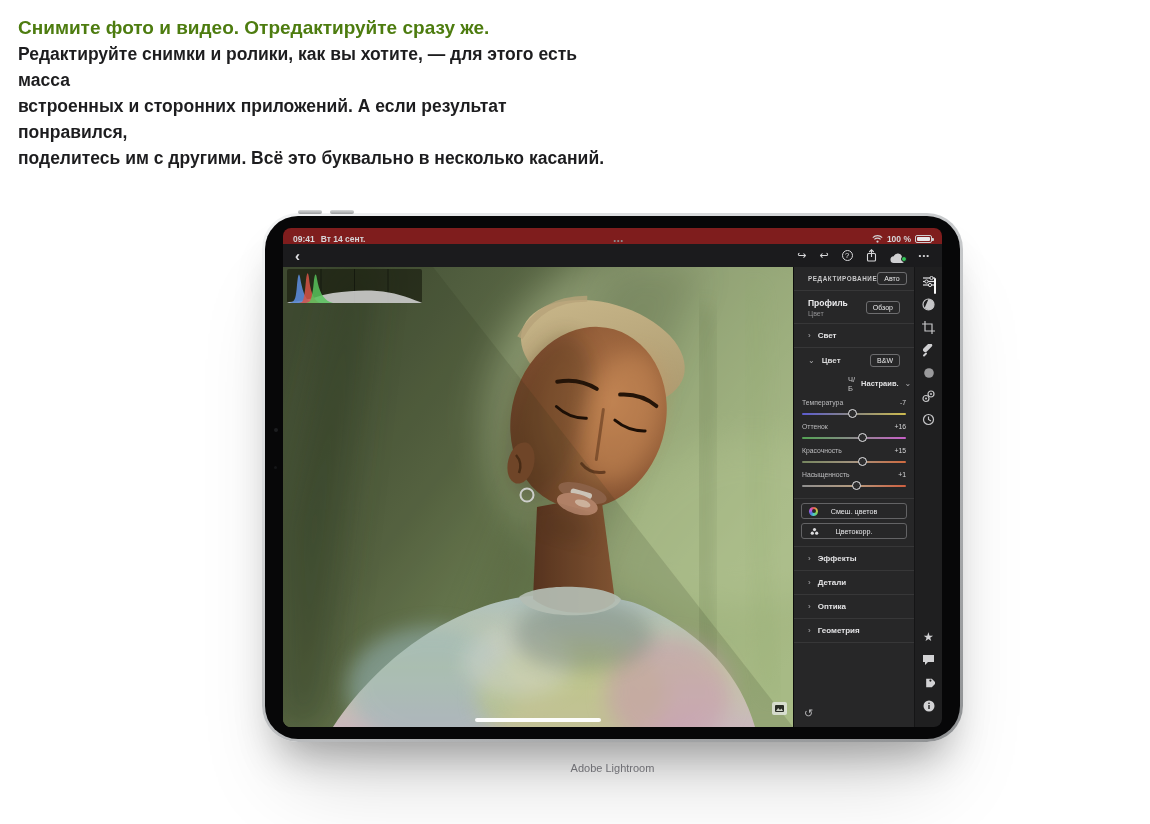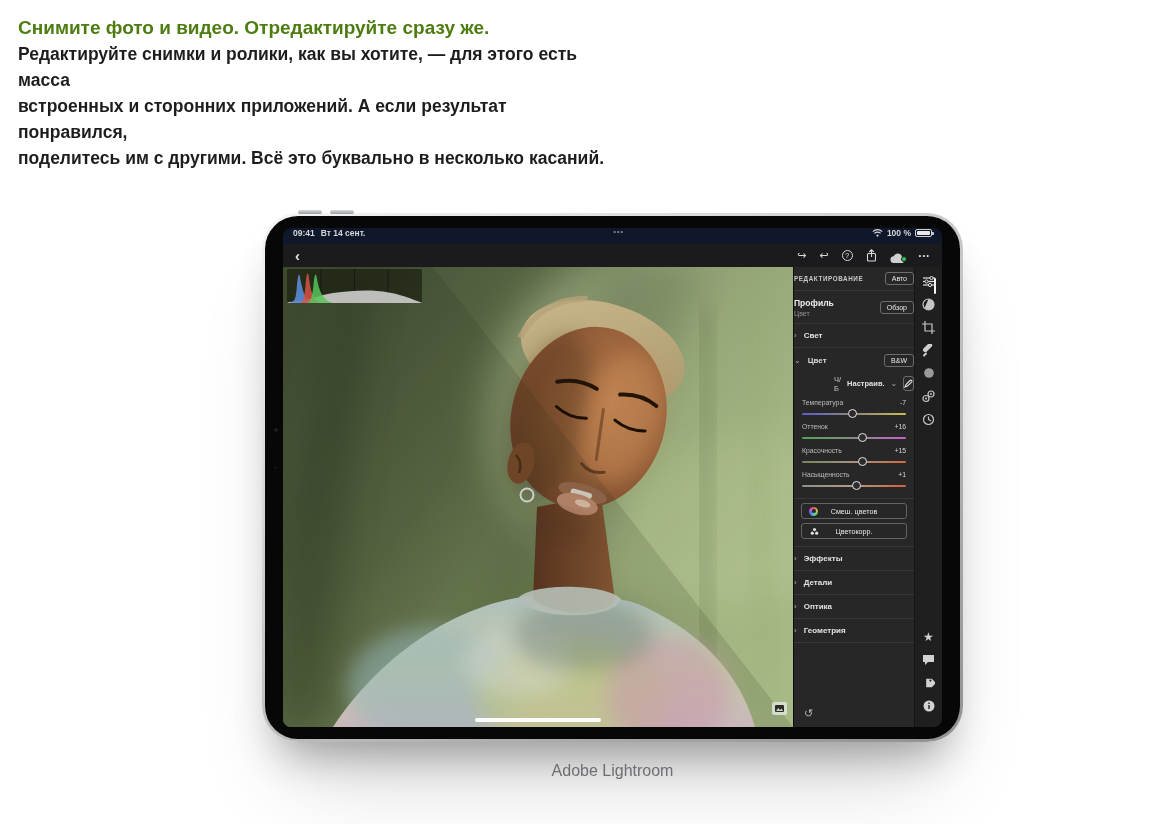--- a/index.html
+++ b/index.html
@@ -21,21 +21,21 @@
   .volbtn { position:absolute; top:-3px; height:4px; width:24px; border-radius:2px;
     background:linear-gradient(#d8dadb,#9a9c9e); }
   .volbtn.v1 { left:36px; } .volbtn.v2 { left:68px; }
   .camdot { position:absolute; left:9px; top:212px; width:4px; height:4px; border-radius:50%; background:#1c1d1f; }
   .camdot2 { position:absolute; left:9px; top:250px; width:3px; height:3px; border-radius:50%; background:#151618; }
 
   .screen { position:absolute; left:21px; top:15px; width:659px; height:499px;
     background:#000; border-radius:8px; overflow:hidden; display:flex; flex-direction:column; }
 
   
-  .statusbar { height:16px; background:#0f172a; display:flex; align-items:flex-start;
+  .statusbar { height:16px; background:#7f1d1d; display:flex; align-items:flex-end;
     color:#d6d6d8; font-size:8.5px; font-weight:700; padding:0 10px; flex:0 0 auto; }
   .sb-left { display:flex; gap:6px; align-items:center; }
   .sb-center { flex:1; text-align:center; color:#8e8e90; font-size:7px; letter-spacing:1px; }
   .sb-right { display:flex; gap:4px; align-items:center; }
   .battery { width:17px; height:8px; border:1px solid #cfcfd1; border-radius:2px; position:relative; }
   .battery::after { content:""; position:absolute; inset:1px; background:#e8e8ea; border-radius:1px; }
   .battery::before { content:""; position:absolute; right:-3px; top:2px; width:2px; height:3px; background:#cfcfd1; border-radius:0 1px 1px 0; }
 
   
   .toolbar { height:23px; background:#1b1b1d; display:flex; align-items:center;
@@ -57,21 +57,21 @@
   .photo svg.art { position:absolute; inset:0; }
   .histo { position:absolute; left:4px; top:2px; width:135px; height:34px; }
   .homebar { position:absolute; left:192px; bottom:5px; width:126px; height:4px;
     border-radius:2px; background:rgba(255,255,255,.96); }
   .compare { position:absolute; right:6px; bottom:12px; width:15px; height:13px;
     background:rgba(225,228,220,.85); border-radius:2px; display:flex; align-items:center; justify-content:center; }
 
   
   .panel { width:121px; flex:0 0 auto; background:#272728; color:#d9d9da;
     display:flex; flex-direction:column; border-left:1px solid #0c0c0c; position:relative; }
-  .prow { border-bottom:1px solid #373738; padding:0 0; display:flex; align-items:center; flex:0 0 auto; }
+  .prow { border-bottom:1px solid #373738; padding:0 14px; display:flex; align-items:center; flex:0 0 auto; }
   .phead { height:24px; }
   .phead .plabel { font-size:6.3px; letter-spacing:.6px; color:#c9c9ca; font-weight:700; }
   .btn { margin-left:auto; border:1px solid #6d6d6f; border-radius:3px; color:#e9e9ea;
     font-size:7px; padding:2px 6px; line-height:1; background:transparent; font-weight:400; }
   .profile { height:33px; }
   .profile .pmain { font-size:8.5px; font-weight:700; color:#ececee; }
   .profile .psub { font-size:7px; color:#909092; margin-top:2px; }
   .sec { height:24px; gap:7px; font-size:8px; font-weight:700; color:#e2e2e4; }
   .chev { color:#aeaeb0; font-size:8px; font-weight:400; }
   .colorhead { height:24px; gap:7px; font-size:8px; font-weight:700; border-bottom:none; }
@@ -104,21 +104,21 @@
   .rail { width:28px; flex:0 0 auto; background:#1f1f20; border-left:1px solid #151516;
     display:flex; flex-direction:column; align-items:center; padding:6px 0; position:relative; }
   .rail-ic { width:16px; height:16px; display:flex; align-items:center; justify-content:center;
     margin-bottom:7px; position:relative; }
   .sel-bar { position:absolute; right:1px; top:5px; width:2px; height:16px; background:#fafafa; border-radius:1px; }
   .rail-gap { flex:1; }
   .rail-ic .star { color:#d2d2d4; font-size:12px; line-height:1; }
 
   
   .caption { position:absolute; left:262px; top:762px; width:701px; text-align:center;
-    font-size:16px; color:#6e6e73; }
+    font-size:11px; color:#6e6e73; }
 </style>
 </head>
 <body>
 
 <div class="stage">
 
   <div class="copy">
     <div class="headline">Снимите фото и видео. Отредактируйте сразу же.</div>
     <div class="bodytext">
       <div>Редактируйте снимки и ролики, как вы хотите, — для этого есть масса</div>

